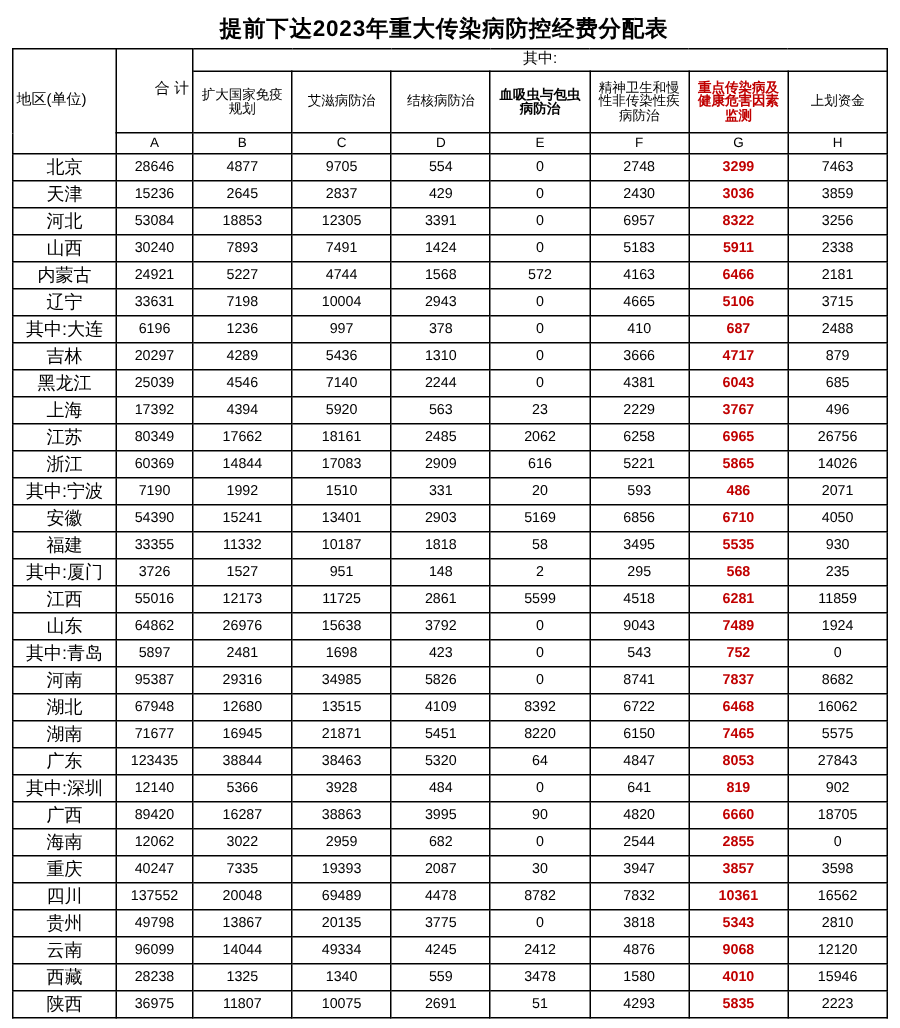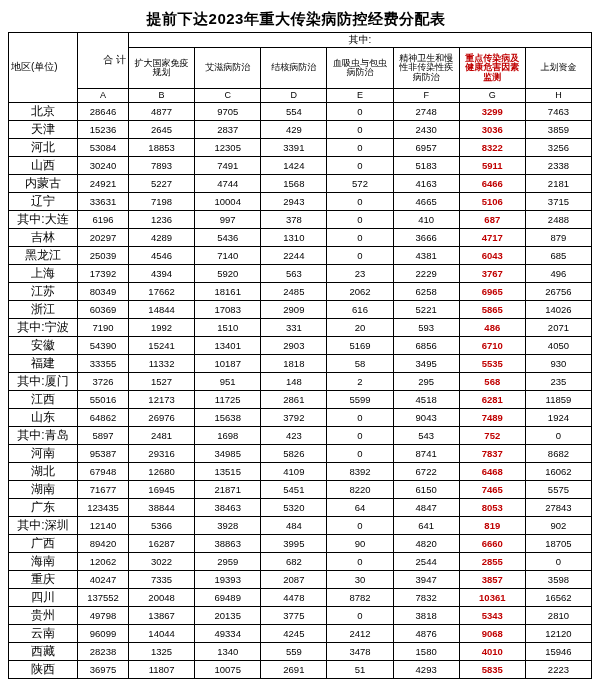--- a/index.html
+++ b/index.html
@@ -88,21 +88,21 @@
     height: 17px;
     font-size: 9.5px;
   }
   td.red {
     color: #c00000;
     font-weight: bold;
   }
   .w-b { width: 62px; }
   .w-c { width: 62px; }
   .w-d { width: 58px; }
-  .w-e { width: 58px; }
+  .w-e { width: 58px; font-weight: bold; }
   .w-f { width: 56px; }
   .w-g { width: 58px; }
   .w-h { width: 58px; }
 </style>
 </head>
 <body>
 
 <div class="page">
   <div class="title">提前下达2023年重大传染病防控经费分配表</div>
 

